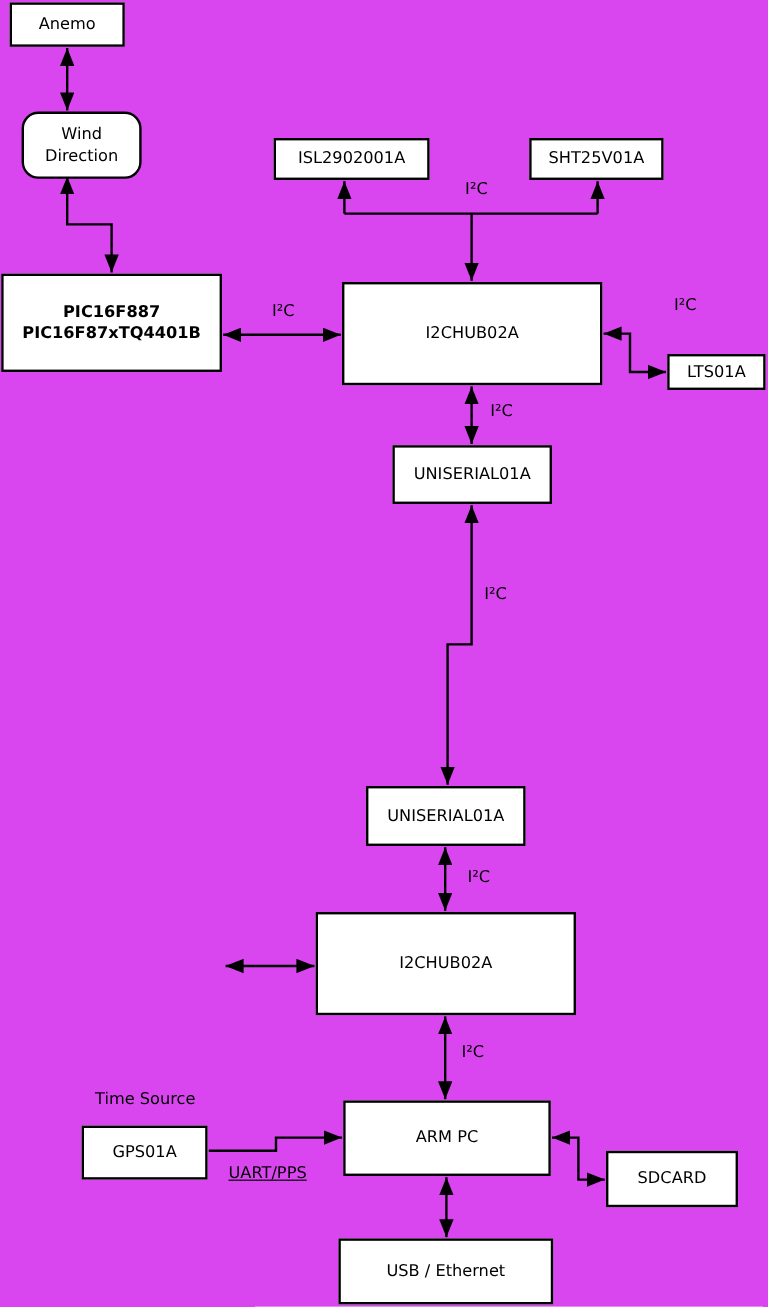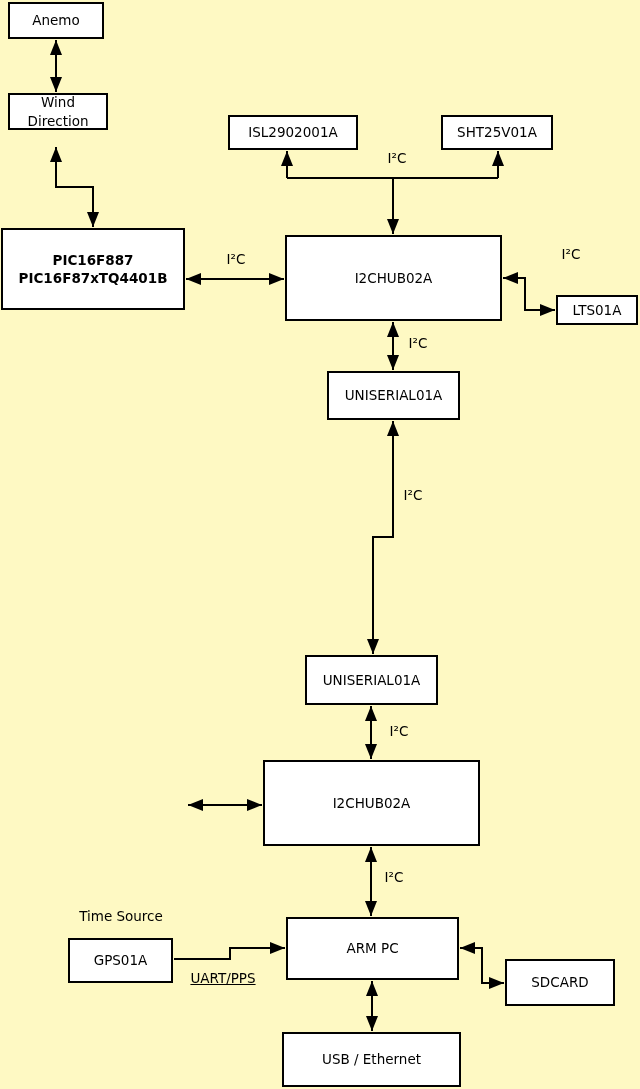--- a/index.html
+++ b/index.html
@@ -1,20 +1,20 @@
 <!DOCTYPE html>
 <html><head>
 <meta charset="utf-8">
 <style>
   html, body { margin: 0; padding: 0; background: #ffffff; }
   .canvas {
     position: relative;
     width: 640px;
     height: 1089px;
-    background: #fef9c3;
+    background: #d946ef;
     font-family: "DejaVu Sans", "Liberation Sans", sans-serif;
     color: #000000;
     overflow: hidden;
   }
   .edge-layer {
     position: absolute;
     left: 0; top: 0;
     width: 640px; height: 1089px;
   }
   .node {
@@ -32,21 +32,21 @@
   }
   .edge-label {
     position: absolute;
     transform: translateX(-50%);
     font-size: 13.5px;
     line-height: 1;
     white-space: nowrap;
   }
   
   .n-anemo   { left: 8px;   top: 2px;    width: 96px;  height: 37px; }
-  .n-wind    { left: 8px;   top: 93px;   width: 100px; height: 37px; }
+  .n-wind    { left: 18px;   top: 93px;   width: 100px; height: 56px; border-radius: 14px; }
   .n-pic     { left: 1px;   top: 228px;  width: 184px; height: 82px; font-weight: bold; }
   .n-isl     { left: 228px; top: 115px;  width: 130px; height: 35px; }
   .n-sht     { left: 441px; top: 115px;  width: 112px; height: 35px; }
   .n-hub1    { left: 285px; top: 235px;  width: 217px; height: 86px; }
   .n-lts     { left: 556px; top: 295px;  width: 82px;  height: 30px; }
   .n-uni1    { left: 327px; top: 371px;  width: 133px; height: 49px; }
   .n-uni2    { left: 305px; top: 655px;  width: 133px; height: 50px; }
   .n-hub2    { left: 263px; top: 760px;  width: 217px; height: 86px; }
   .n-baro    { left: 74px;  top: 776px;  width: 113px; height: 56px; }
   .n-gps     { left: 68px;  top: 938px;  width: 105px; height: 45px; }

